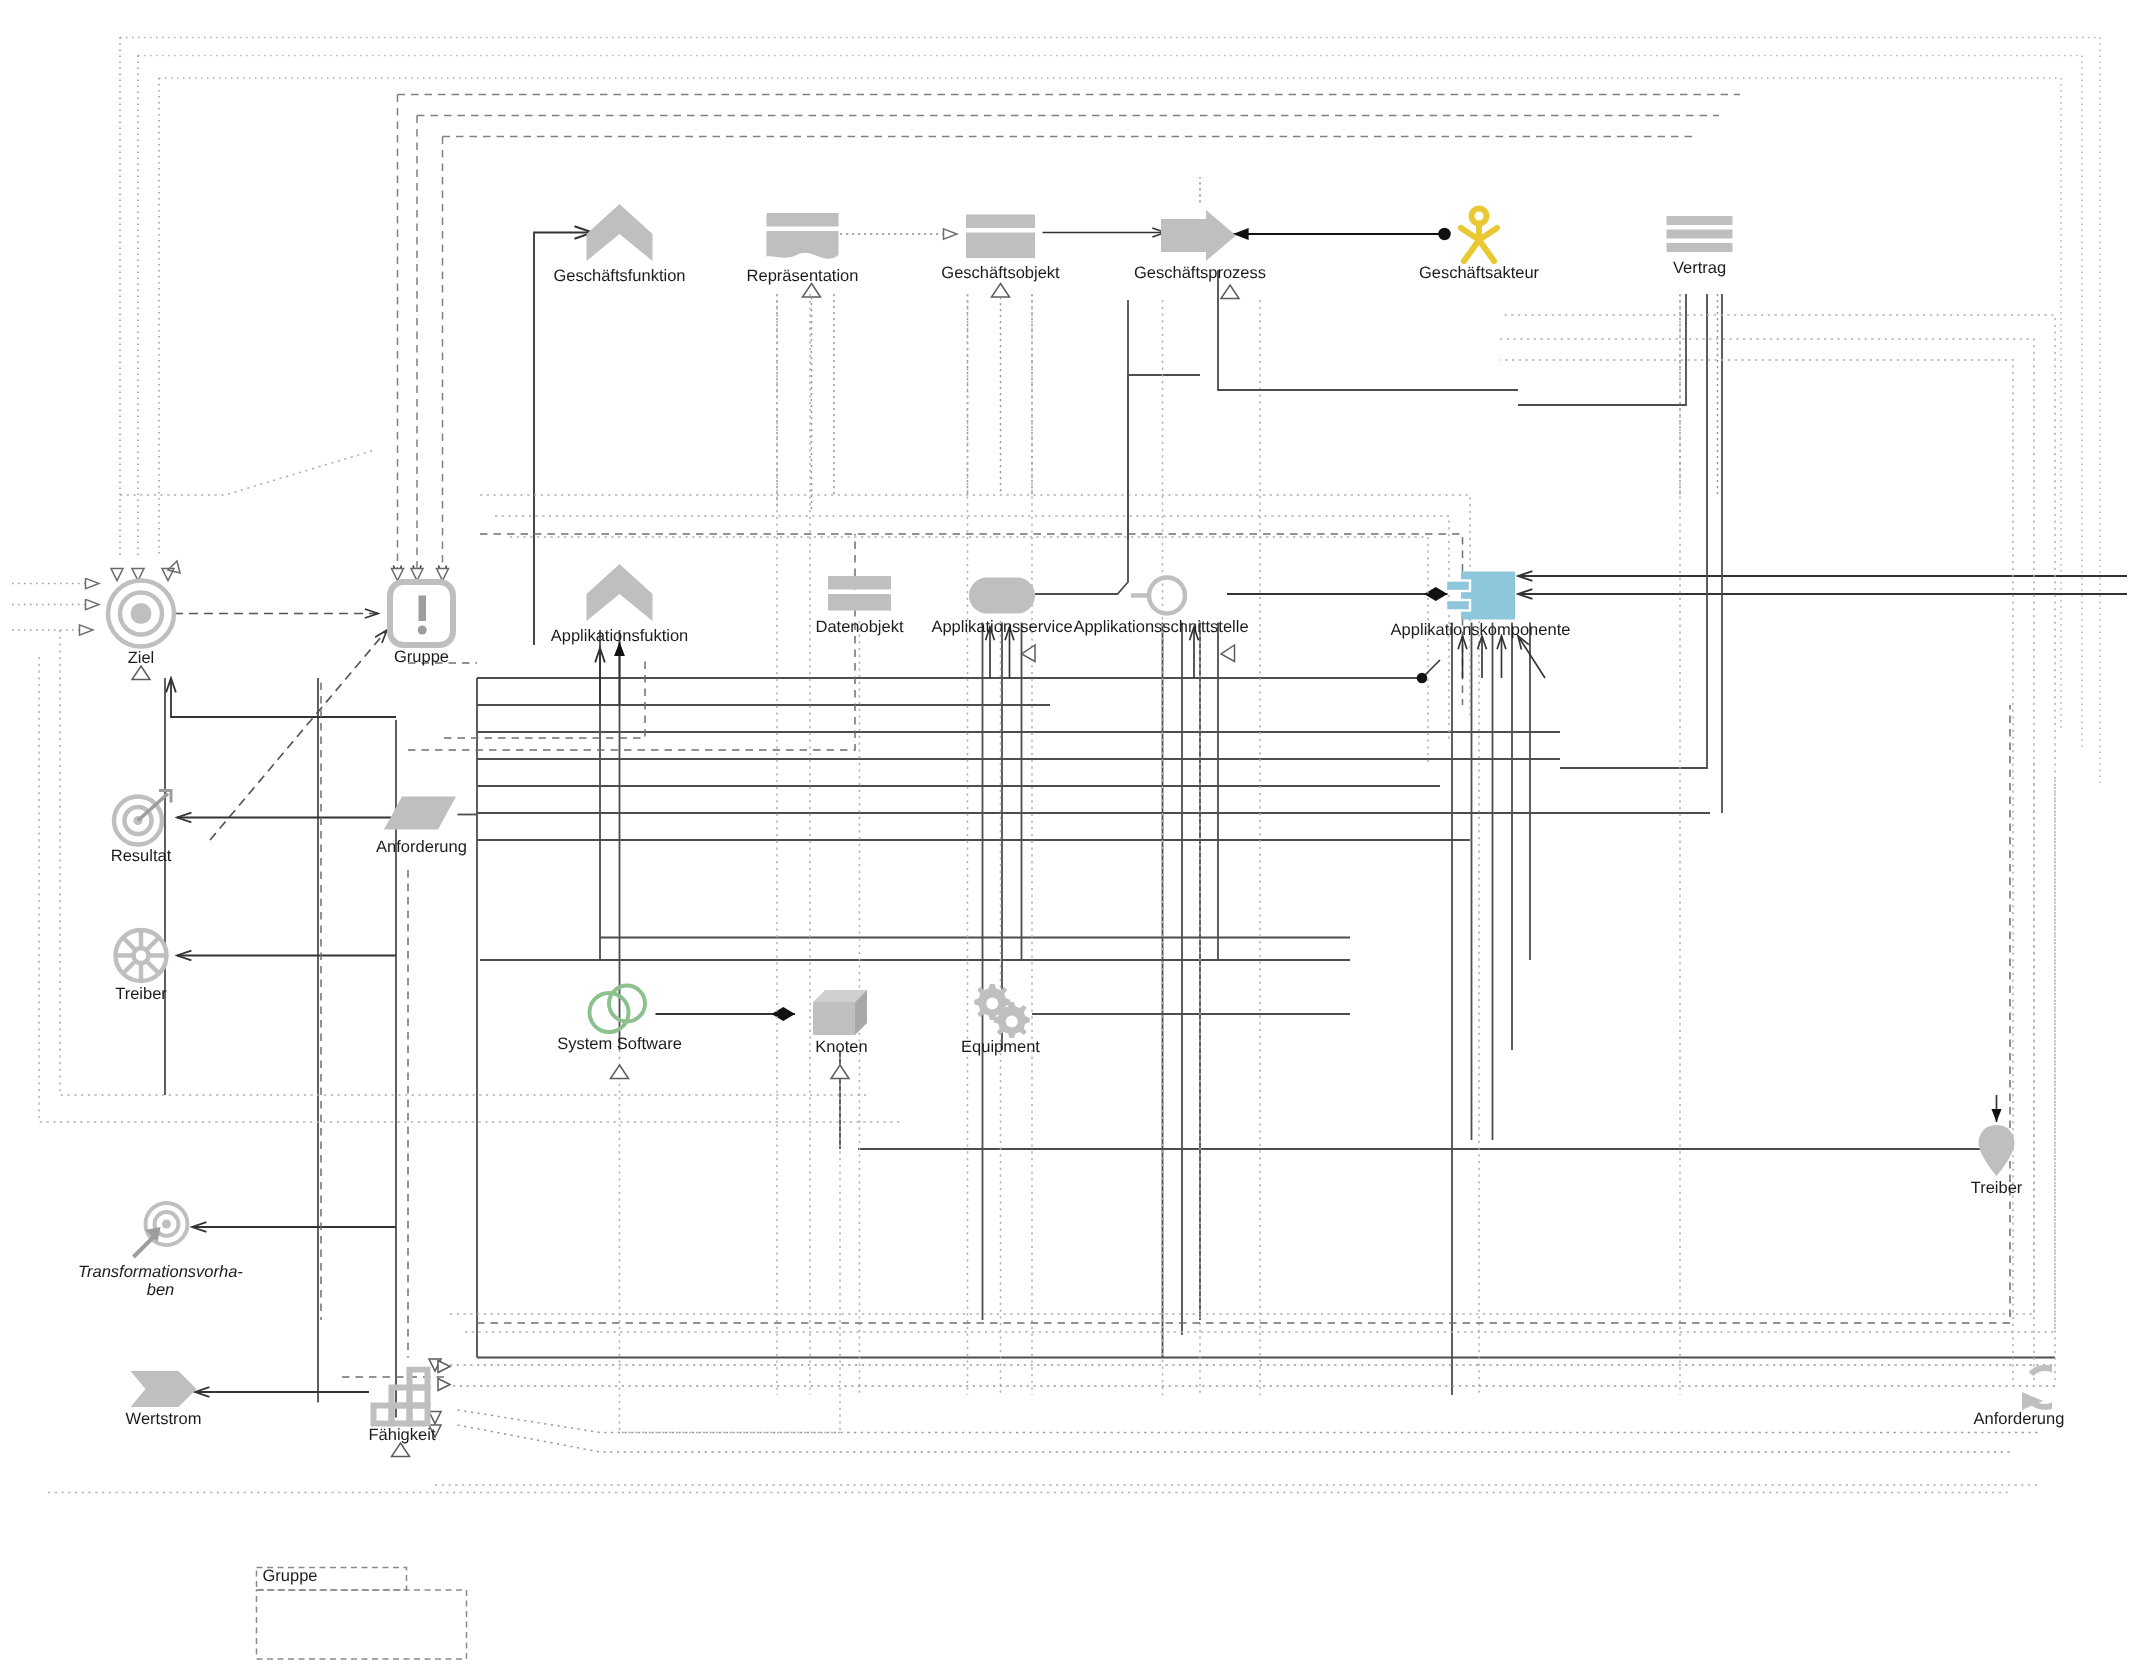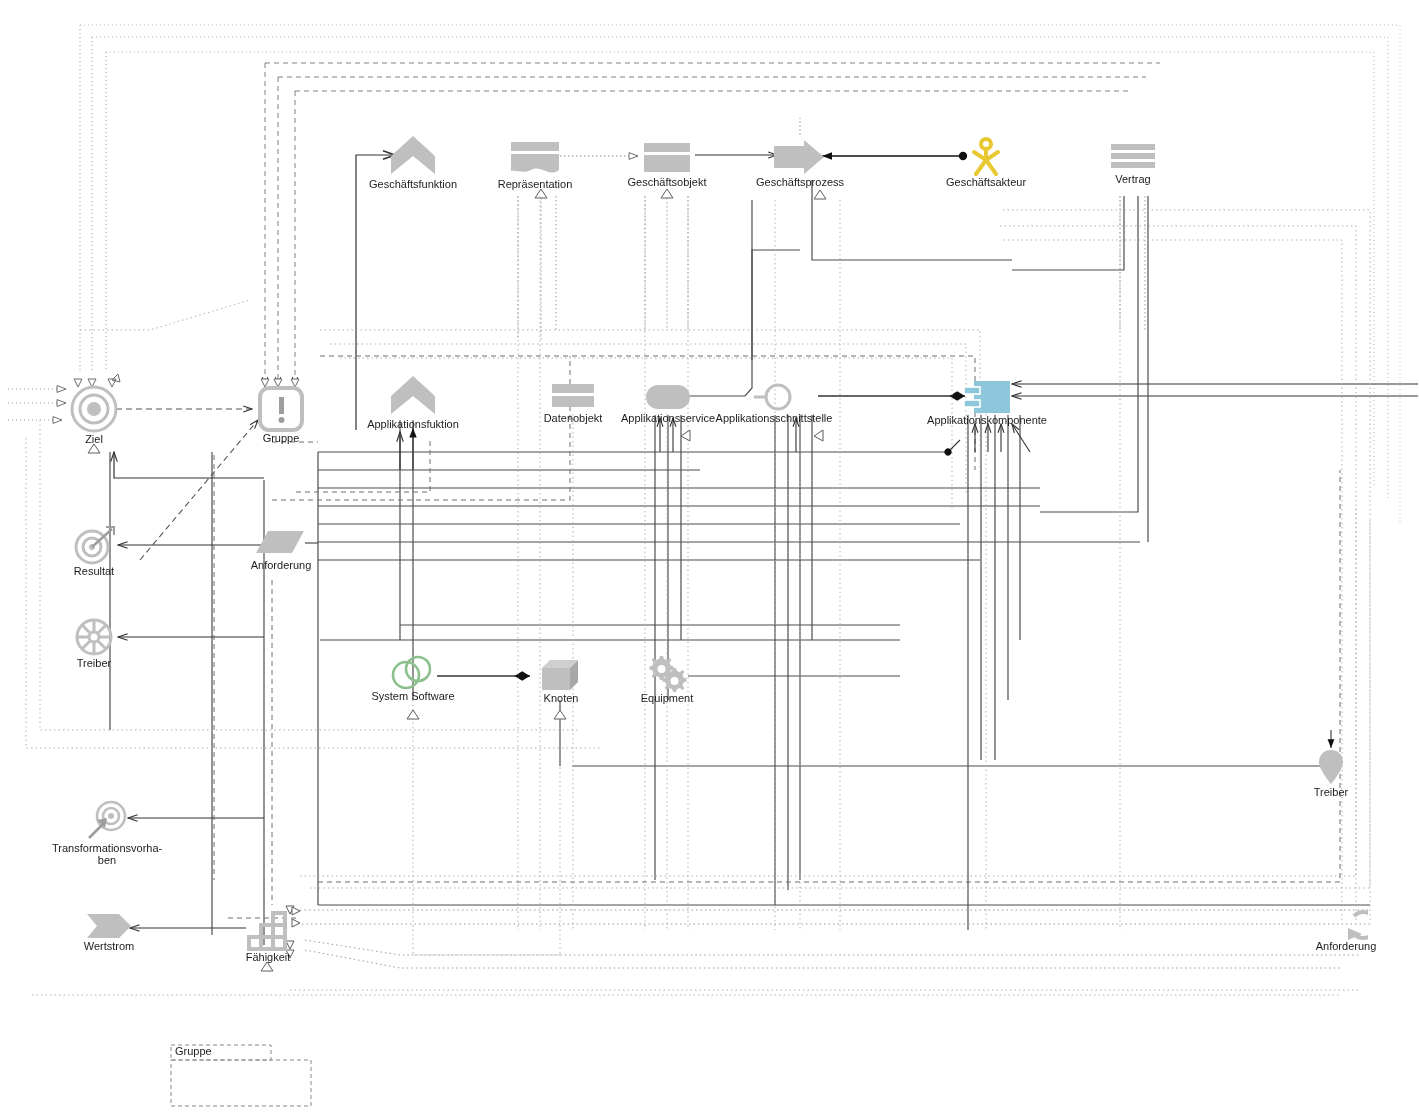--- a/index.html
+++ b/index.html
@@ -10,21 +10,21 @@
     overflow:hidden;
     position:relative;
     color:#1a1a1a;
   }
   #canvas{position:absolute;left:0;top:0;width:1419px;height:1119px;}
   .node{position:absolute;text-align:center;}
   .node .lbl{
     position:absolute;left:50%;transform:translateX(-50%);
     white-space:nowrap;font-size:11px;line-height:12px;color:#1c1c1c;
   }
-  .node .lbl.wrap{white-space:normal;width:110px;}
+  .node .lbl.wrap{white-space:normal;width:110px;font-style:italic;}
   svg{display:block;}
   .grp-box{position:absolute;text-decoration:underline;}
 </style>
 </head>
 <body>
 
 <div id="canvas">
 
   <svg width="1419" height="1119" style="position:absolute;left:0;top:0">
     <defs>

